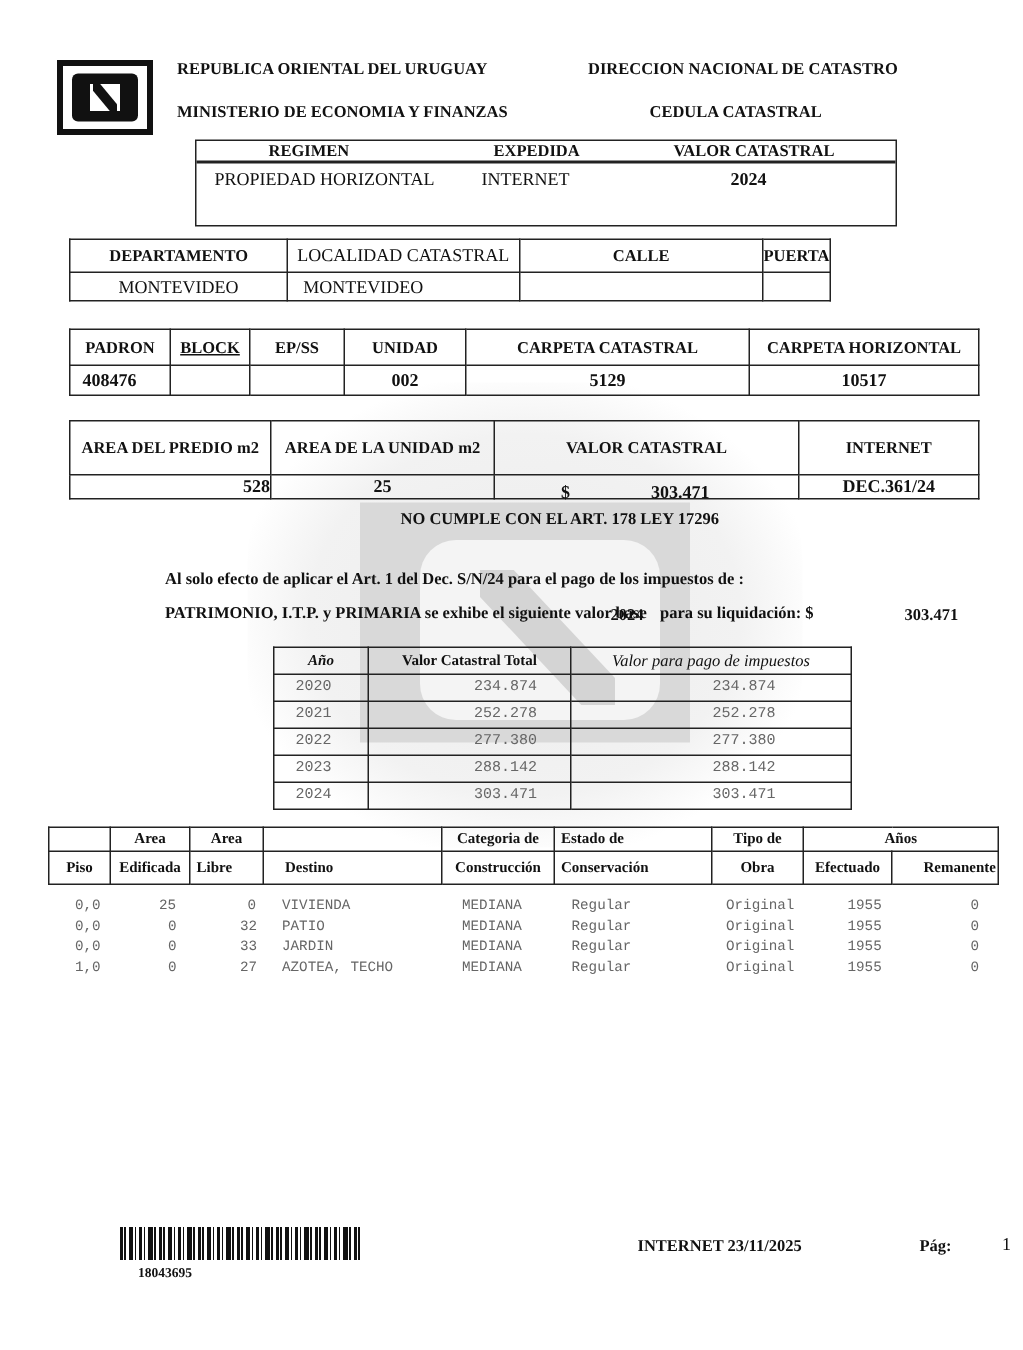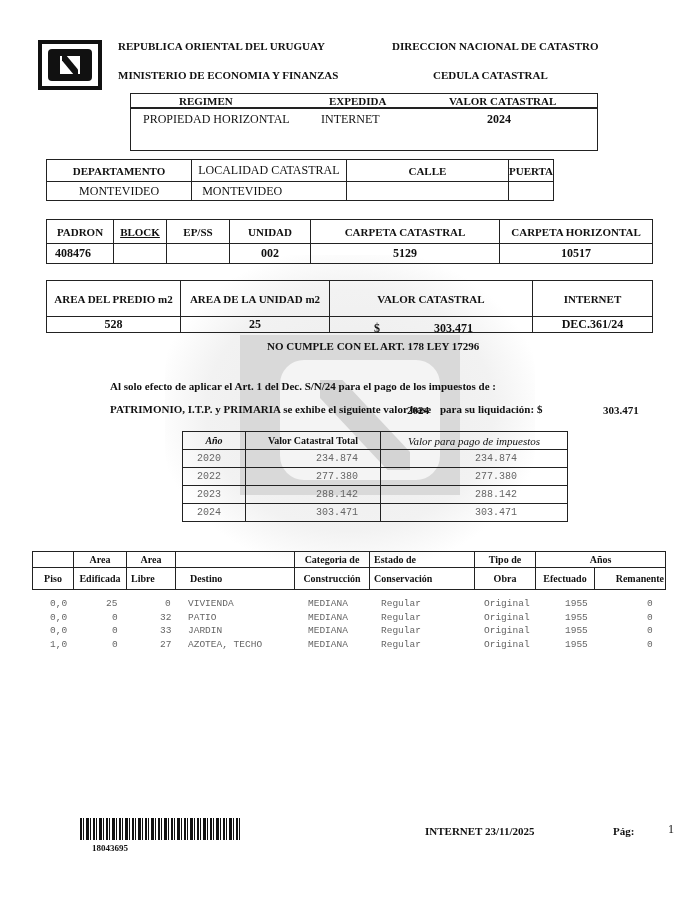--- a/index.html
+++ b/index.html
@@ -111,21 +111,21 @@
 
 <table style="left:46px;top:280px;width:607px;height:48px;border:1.5px solid #222;">
   <tbody>
       <tr style="height:36px;">
     <td class="c hdr" style="width:133px;">AREA DEL PREDIO m2</td>
     <td class="c hdr" style="width:148px;">AREA DE LA UNIDAD m2</td>
     <td class="c hdr" style="width:202px;">VALOR CATASTRAL</td>
     <td class="c hdr">INTERNET</td>
   </tr>
   <tr>
-    <td class="c b" style="font-size:12px;">528</td>
+    <td class="c b" style="font-size:12px;text-align:right;">528</td>
     <td class="c b" style="font-size:12px;">25</td>
     <td class="b" style="font-size:12px;position:relative;">
       <span style="position:absolute;left:44px;top:4px;">$</span>
       <span style="position:absolute;left:104px;top:4px;">303.471</span>
     </td>
     <td class="c b" style="font-size:12px;">DEC.361/24</td>
   </tr>
 </tbody>
   </table>
 
@@ -141,20 +141,25 @@
   <tbody>
       <tr class="h">
     <td class="c" style="width:62px;font-style:italic;">Año</td>
     <td class="c" style="width:134px;">Valor Catastral Total</td>
     <td class="c" style="font-style:italic;font-weight:normal;font-size:11px;">Valor para pago de impuestos</td>
   </tr>
   <tr>
     <td class="mono" style="padding-left:14px;">2020</td>
     <td class="mono r" style="padding-right:22px;">234.874</td>
     <td class="mono r" style="padding-right:50px;">234.874</td>
+  </tr>
+  <tr>
+    <td class="mono" style="padding-left:14px;">2021</td>
+    <td class="mono r" style="padding-right:22px;">252.278</td>
+    <td class="mono r" style="padding-right:50px;">252.278</td>
   </tr>
   <tr>
     <td class="mono" style="padding-left:14px;">2022</td>
     <td class="mono r" style="padding-right:22px;">277.380</td>
     <td class="mono r" style="padding-right:50px;">277.380</td>
   </tr>
   <tr>
     <td class="mono" style="padding-left:14px;">2023</td>
     <td class="mono r" style="padding-right:22px;">288.142</td>
     <td class="mono r" style="padding-right:50px;">288.142</td>

